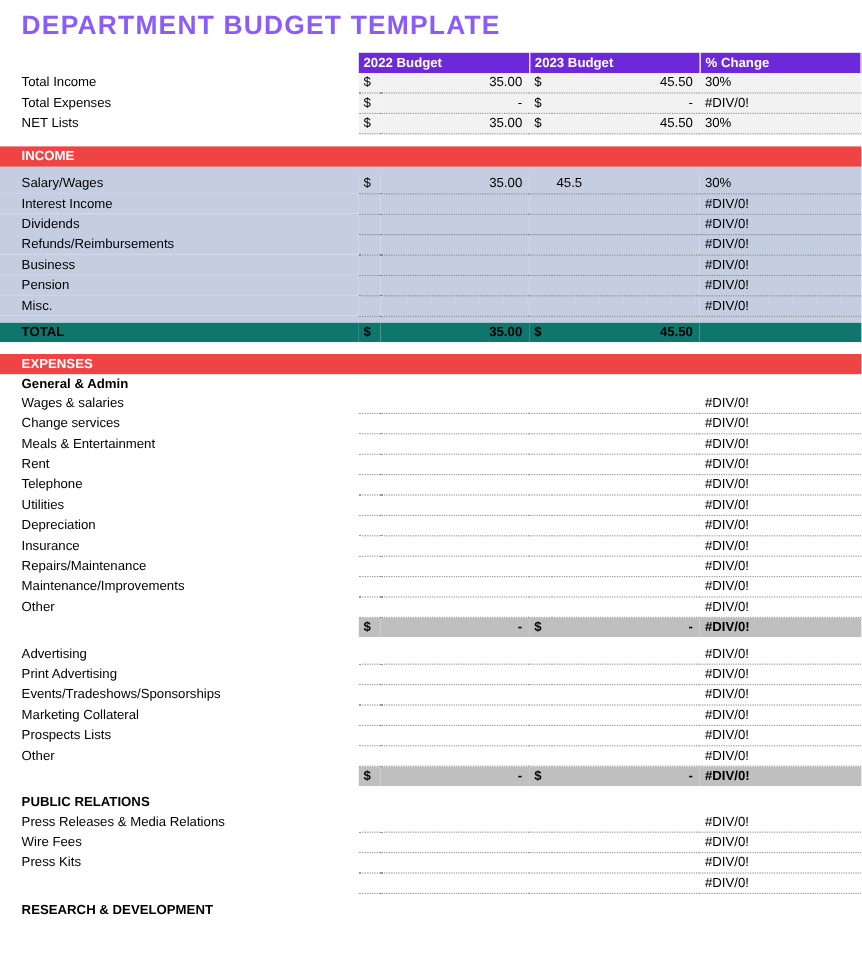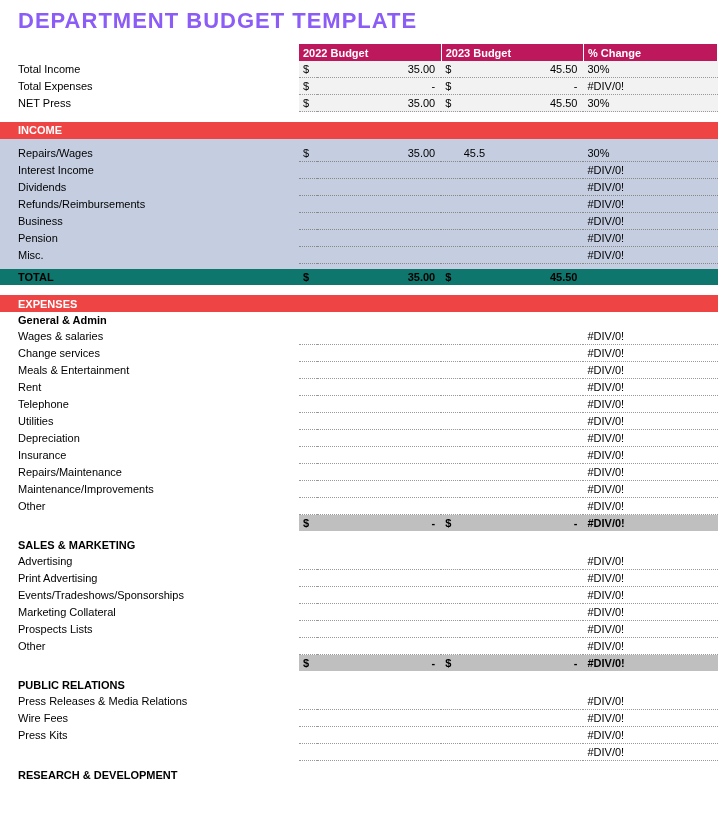--- a/index.html
+++ b/index.html
@@ -25,21 +25,21 @@
     }
     td, th { padding: 1px 4px; height: 15px; line-height: 14px; vertical-align: middle; }
     .col-label { width: 290px; padding-left: 18px; margin-left: 17px; }
     .col-curr  { width: 18px; text-align: left; }
     .col-val   { width: 120px; text-align: right; padding-right: 6px; }
     .col-curr2 { width: 18px; text-align: left; }
     .col-val2  { width: 120px; text-align: right; padding-right: 6px; }
     .col-pct   { width: 130px; text-align: left; padding-left: 4px; }
 
     .hdr-row th {
-      background: #be185d;
+      background: #6d28d9;
       color: #fff;
       font-weight: bold;
       text-align: left;
       border-right: 1px solid #fff;
       height: 17px;
     }
     .hdr-row th:first-child { background: #fff; border: none; }
 
     .summary-band td { background: #f2f2f2; }
     .summary-band td.col-label { background: #fff; }
@@ -112,21 +112,21 @@
       </tr>
       <tr class="summary-band">
         <td class="col-label">Total Expenses</td>
         <td class="dotted curr-cell">$</td>
         <td class="dotted col-val">-</td>
         <td class="dotted curr-cell">$</td>
         <td class="dotted col-val2">-</td>
         <td class="dotted col-pct">#DIV/0!</td>
       </tr>
       <tr class="summary-band">
-        <td class="col-label">NET Press</td>
+        <td class="col-label">NET Lists</td>
         <td class="dotted curr-cell">$</td>
         <td class="dotted col-val">35.00</td>
         <td class="dotted curr-cell">$</td>
         <td class="dotted col-val2">45.50</td>
         <td class="dotted col-pct">30%</td>
       </tr>
     </tbody>
 
   <tbody>
       <tr class="spacer">
@@ -135,21 +135,21 @@
 
   <tr class="section-bar">
     <td colspan="6" style="padding-left:18px;">INCOME</td>
   </tr>
   <tr class="income-band spacer-sm">
         <td colspan="6"></td>
       </tr>
   </tbody>
     <tbody id="income-body">
       <tr class="income-band data-row">
-        <td class="col-label">Repairs/Wages</td>
+        <td class="col-label">Salary/Wages</td>
         <td class="dotted curr-cell">$</td>
         <td class="dotted col-val">35.00</td>
         <td class="dotted"></td>
         <td class="dotted col-val2" style="text-align:left;">45.5</td>
         <td class="dotted col-pct">30%</td>
       </tr>
       <tr class="income-band data-row">
         <td class="col-label">Interest Income</td>
         <td class="dotted curr-cell"></td>
         <td class="dotted col-val"></td>
@@ -321,28 +321,20 @@
         <td class="col-label" style="background:#fff;font-weight:normal"></td>
         <td class="curr-cell">$</td>
         <td class="col-val">-</td>
         <td class="curr-cell">$</td>
         <td class="col-val2">-</td>
         <td class="col-pct">#DIV/0!</td>
       </tr>
       <tr class="spacer-sm white-row">
         <td colspan="6"></td>
       </tr>
-      <tr class="subhdr white-row">
-        <td class="col-label">SALES &amp; MARKETING</td>
-        <td></td>
-        <td></td>
-        <td></td>
-        <td></td>
-        <td></td>
-      </tr>
       <tr class="white-row data-row">
         <td class="col-label">Advertising</td>
         <td class="dotted"></td>
         <td class="dotted col-val"></td>
         <td class="dotted"></td>
         <td class="dotted col-val2"></td>
         <td class="dotted col-pct">#DIV/0!</td>
       </tr>
       <tr class="white-row data-row">
         <td class="col-label">Print Advertising</td>

